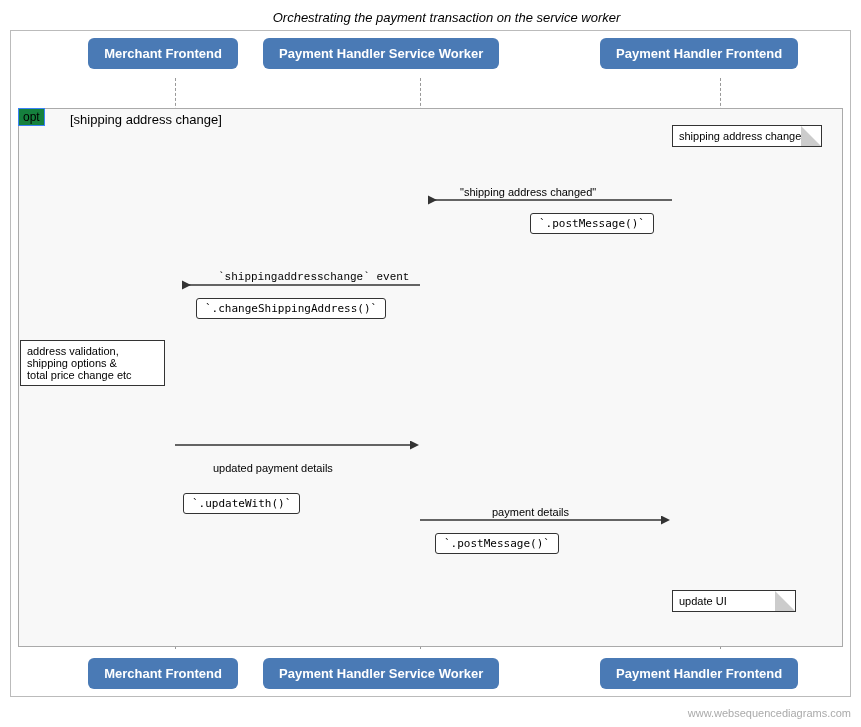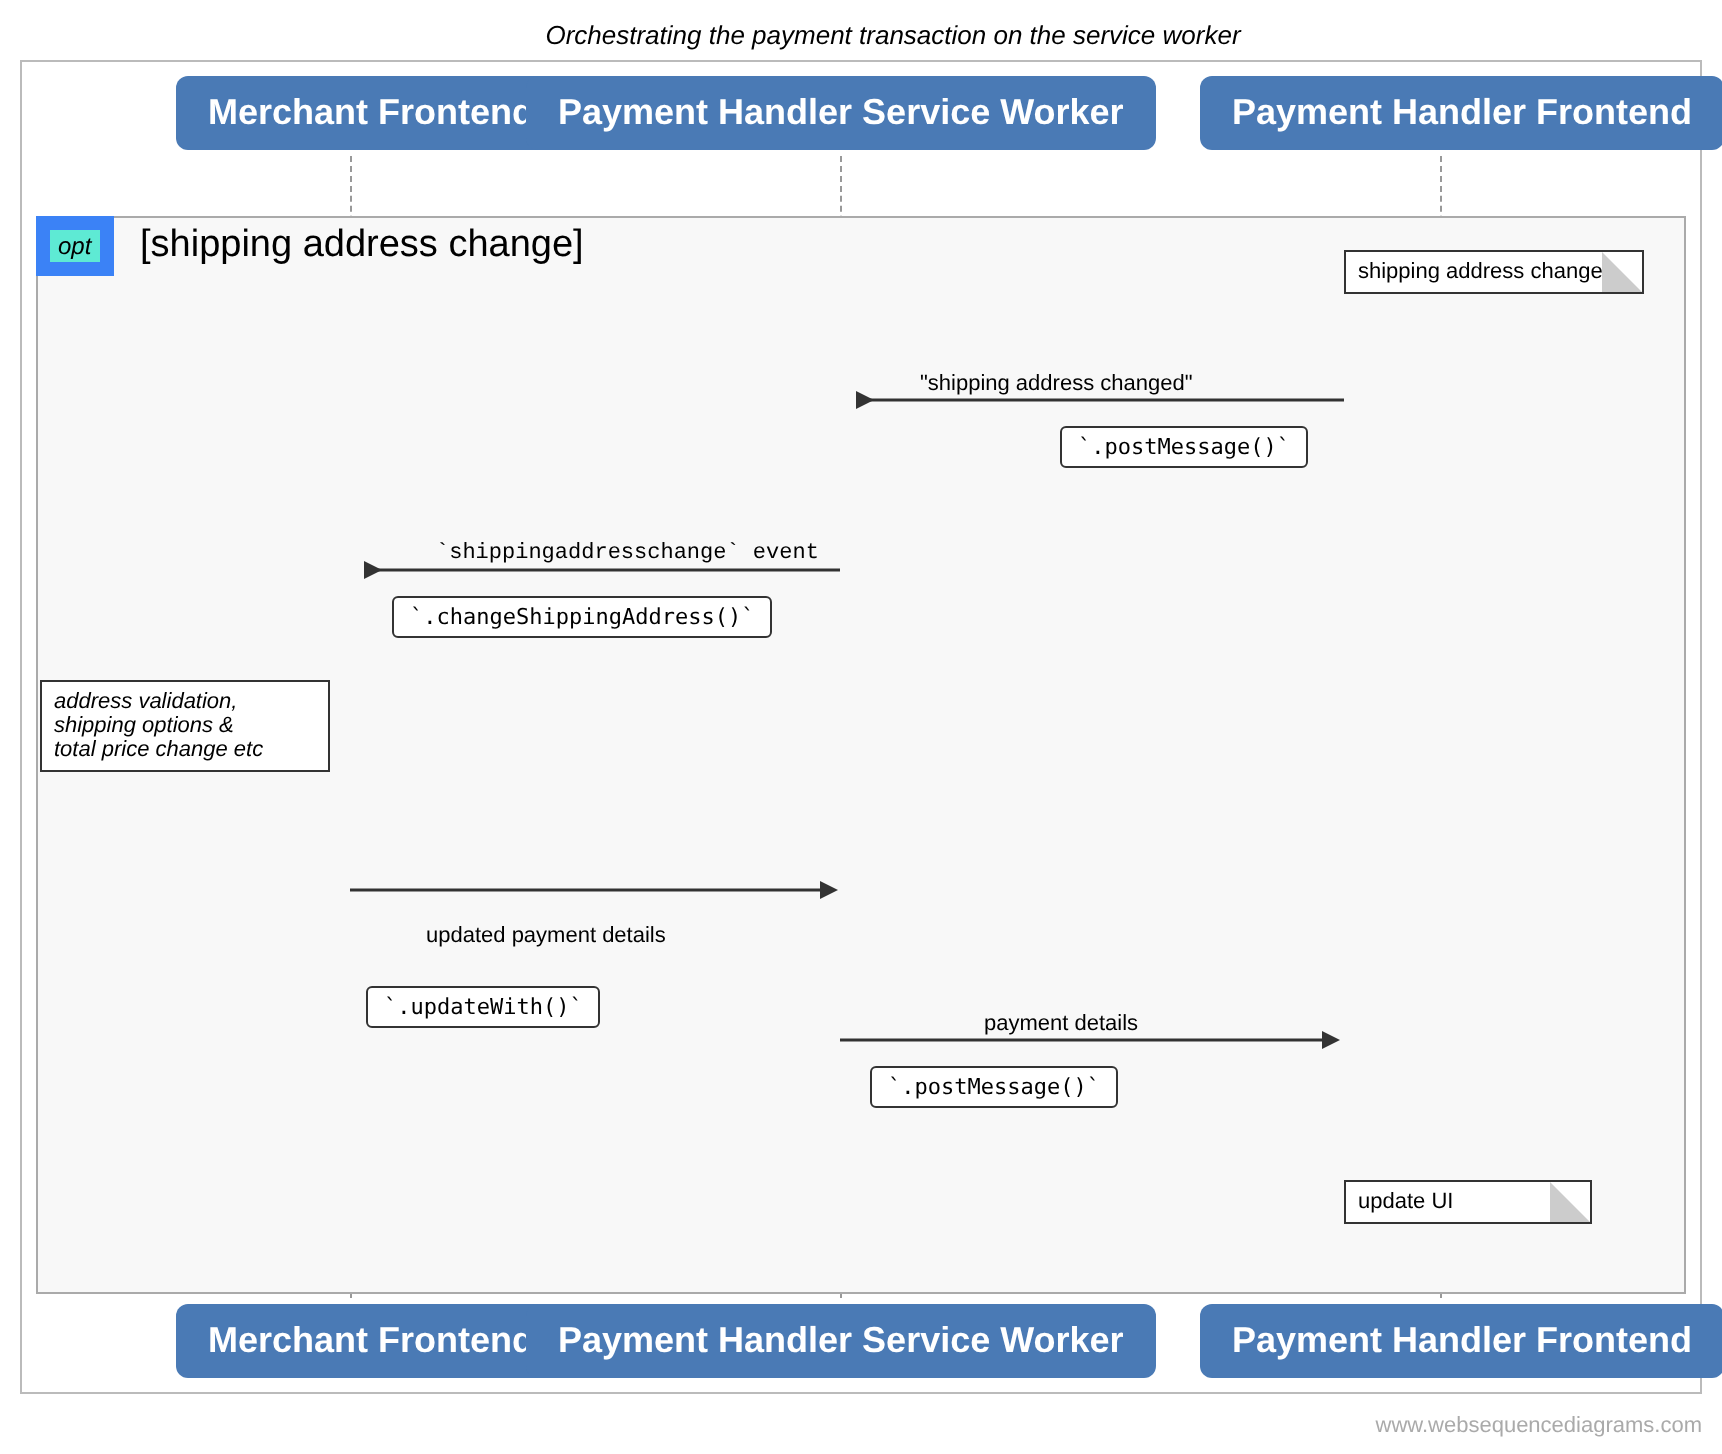--- a/index.html
+++ b/index.html
@@ -24,21 +24,21 @@
       font-size: 13px;
       padding-top: 10px;
       padding-bottom: 8px;
       font-style: italic;
     }
     .actor-box {
       background: #4a7ab5;
       color: #fff;
       border-radius: 6px;
       padding: 8px 16px;
-      font-size: 18px;
+      font-size: 13px;
       font-weight: bold;
       text-align: center;
       min-width: 150px;
       white-space: nowrap;
     }
     .actor-box.top {
       position: absolute;
       top: 38px;
     }
     .actor-box.bottom {
@@ -52,23 +52,22 @@
       bottom: 78px;
     }
     .opt-box {
       position: absolute;
       border: 1px solid #aaa;
       background: #f8f8f8;
     }
     .opt-label {
       position: absolute;
       font-size: 12px;
-      font-style: italic;
-      background: #5eead4;
-      border: 7px solid #3b82f6;
+      background: #15803d;
+      border: 1px solid #3b82f6;
       padding: 1px 4px;
     }
     .opt-condition {
       position: absolute;
       font-size: 12px;
     }
     .note-box {
       position: absolute;
       border: 1px solid #333;
       background: #fff;
@@ -134,21 +133,21 @@
   <div class="actor-box top" style="left: 88px; top: 38px;">Merchant Frontend</div>
   <div class="actor-box top" style="left: 263px; top: 38px;">Payment Handler Service Worker</div>
   <div class="actor-box top" style="left: 600px; top: 38px;">Payment Handler Frontend</div>
 
   <div class="lifeline" style="left: 175px;"></div>
   <div class="lifeline" style="left: 420px;"></div>
   <div class="lifeline" style="left: 720px;"></div>
 
   <div class="opt-box" style="left: 18px; top: 108px; right: 18px; bottom: 80px;"></div>
   <div class="opt-label" style="left: 18px; top: 108px;">opt</div>
-  <div class="opt-condition" style="left: 70px; top: 112px; font-size: 19px;">[shipping address change]</div>
+  <div class="opt-condition" style="left: 70px; top: 112px; font-size: 13px;">[shipping address change]</div>
 
   <svg class="arrows">
 
     <line x1="672" y1="200" x2="428" y2="200" stroke="#333" stroke-width="1.5" marker-end="url(#arrowLeft)"></line>
 
     <line x1="420" y1="285" x2="182" y2="285" stroke="#333" stroke-width="1.5" marker-end="url(#arrowLeft)"></line>
 
     <line x1="175" y1="445" x2="413" y2="445" stroke="#333" stroke-width="1.5" marker-end="url(#arrowRight)"></line>
 
     <line x1="420" y1="520" x2="664" y2="520" stroke="#333" stroke-width="1.5" marker-end="url(#arrowRight)"></line>
@@ -167,21 +166,21 @@
   <div class="arrow-label" style="left: 213px; top: 431px; margin-top: 31px;">updated payment details</div>
   <div class="arrow-label" style="left: 492px; top: 506px;">payment details</div>
 
   <div class="method-box" style="left: 530px; top: 213px;">`.postMessage()`</div>
   <div class="method-box" style="left: 196px; top: 298px;">`.changeShippingAddress()`</div>
   <div class="method-box" style="left: 183px; top: 458px; margin-top: 35px;">`.updateWith()`</div>
   <div class="method-box" style="left: 435px; top: 533px;">`.postMessage()`</div>
 
   <div class="note-box folded" style="left: 672px; top: 125px; width: 150px;">shipping address changed</div>
 
-  <div class="note-box" style="left: 20px; top: 340px; width: 145px; font-style: italic;">address validation,
+  <div class="note-box" style="left: 20px; top: 340px; width: 145px;">address validation,
 shipping options &amp;
 total price change etc</div>
 
   <div class="note-box folded" style="left: 672px; top: 590px; width: 124px;">update UI</div>
 
   <div class="actor-box bottom" style="left: 88px; bottom: 38px;">Merchant Frontend</div>
   <div class="actor-box bottom" style="left: 263px; bottom: 38px;">Payment Handler Service Worker</div>
   <div class="actor-box bottom" style="left: 600px; bottom: 38px;">Payment Handler Frontend</div>
 
   <div class="watermark">www.websequencediagrams.com</div>

